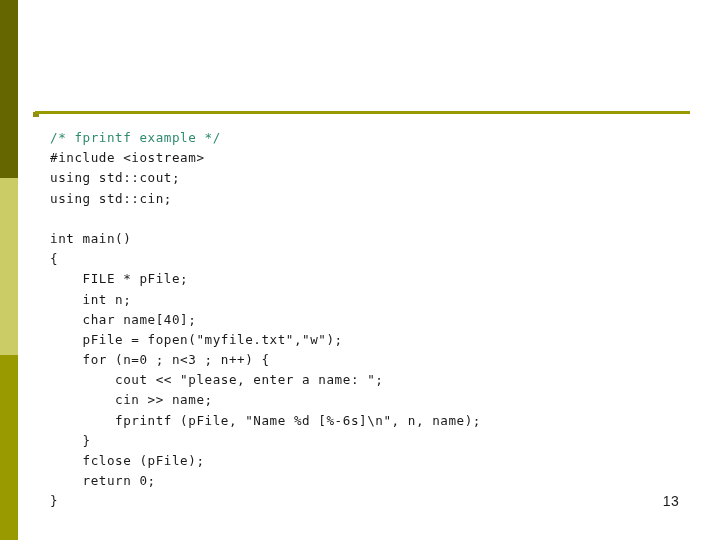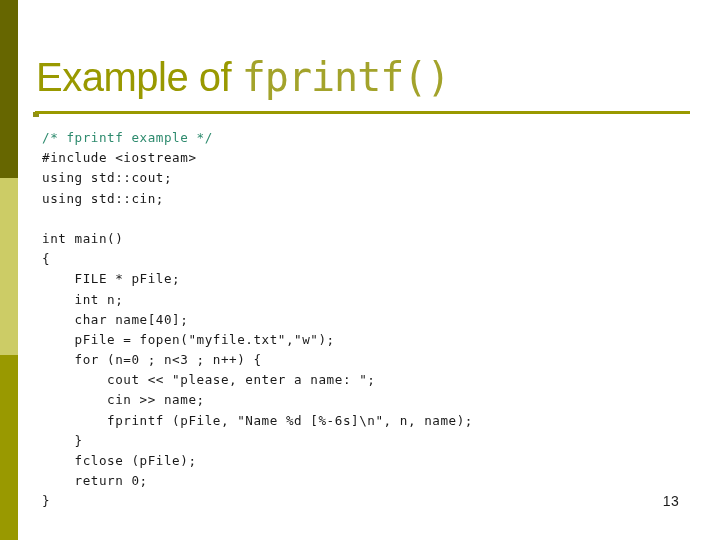--- a/index.html
+++ b/index.html
@@ -89,20 +89,21 @@
     font-family: "DejaVu Sans Mono", "Liberation Mono", monospace;
     font-size: 12.6px;
     line-height: 20.2px;
     color: #1a1a1a;
     white-space: pre;
     letter-spacing: 0.55px;
   }
   .code .line {
     height: 20.2px;
     white-space: pre;
+    margin-left: 8px;
   }
   .code .comment {
     color: #2e8b6e;
   }
   .code .blank {
     height: 20.2px;
   }
 
   
   .page-number {
@@ -119,23 +120,20 @@
 <body>
 
 <div class="slide">
 
   <div class="sidebar">
     <div class="band band-top"></div>
     <div class="band band-middle"></div>
     <div class="band band-bottom"></div>
   </div>
 
-  <div class="title">
-    <span class="title-main">Example of </span><span class="title-code">fprintf()</span>
-  </div>
 
   <div class="rule-cap"></div>
   <div class="title-rule"></div>
 
   <div class="code" id="code-block"><div class="line comment">/* fprintf example */</div><div class="line">#include &lt;iostream&gt;</div><div class="line">using std::cout;</div><div class="line">using std::cin;</div><div class="line blank"></div><div class="line">int main()</div><div class="line">{</div><div class="line">    FILE * pFile;</div><div class="line">    int n;</div><div class="line">    char name[40];</div><div class="line">    pFile = fopen("myfile.txt","w");</div><div class="line">    for (n=0 ; n&lt;3 ; n++) {</div><div class="line">        cout &lt;&lt; "please, enter a name: ";</div><div class="line">        cin &gt;&gt; name;</div><div class="line">        fprintf (pFile, "Name %d [%-6s]\n", n, name);</div><div class="line">    }</div><div class="line">    fclose (pFile);</div><div class="line">    return 0;</div><div class="line">}</div></div>
 
   <div class="page-number">13</div>
 
 </div>
 

